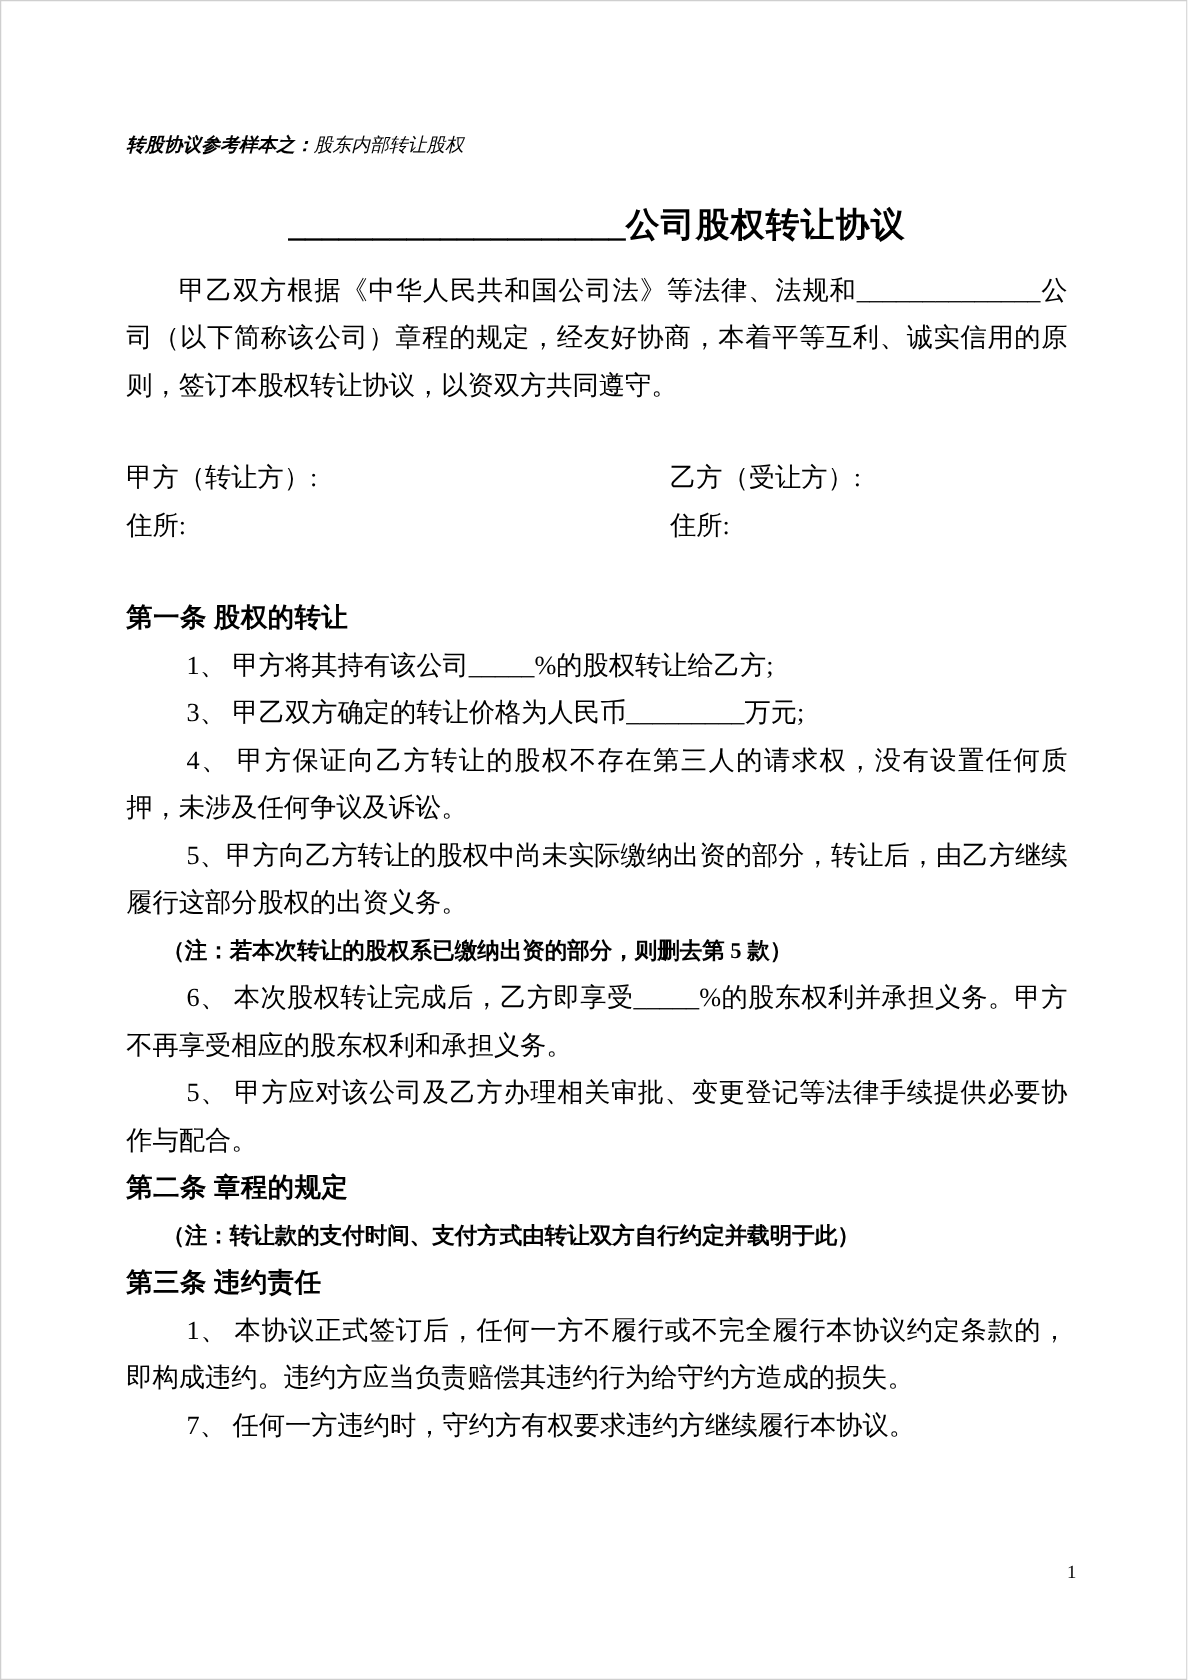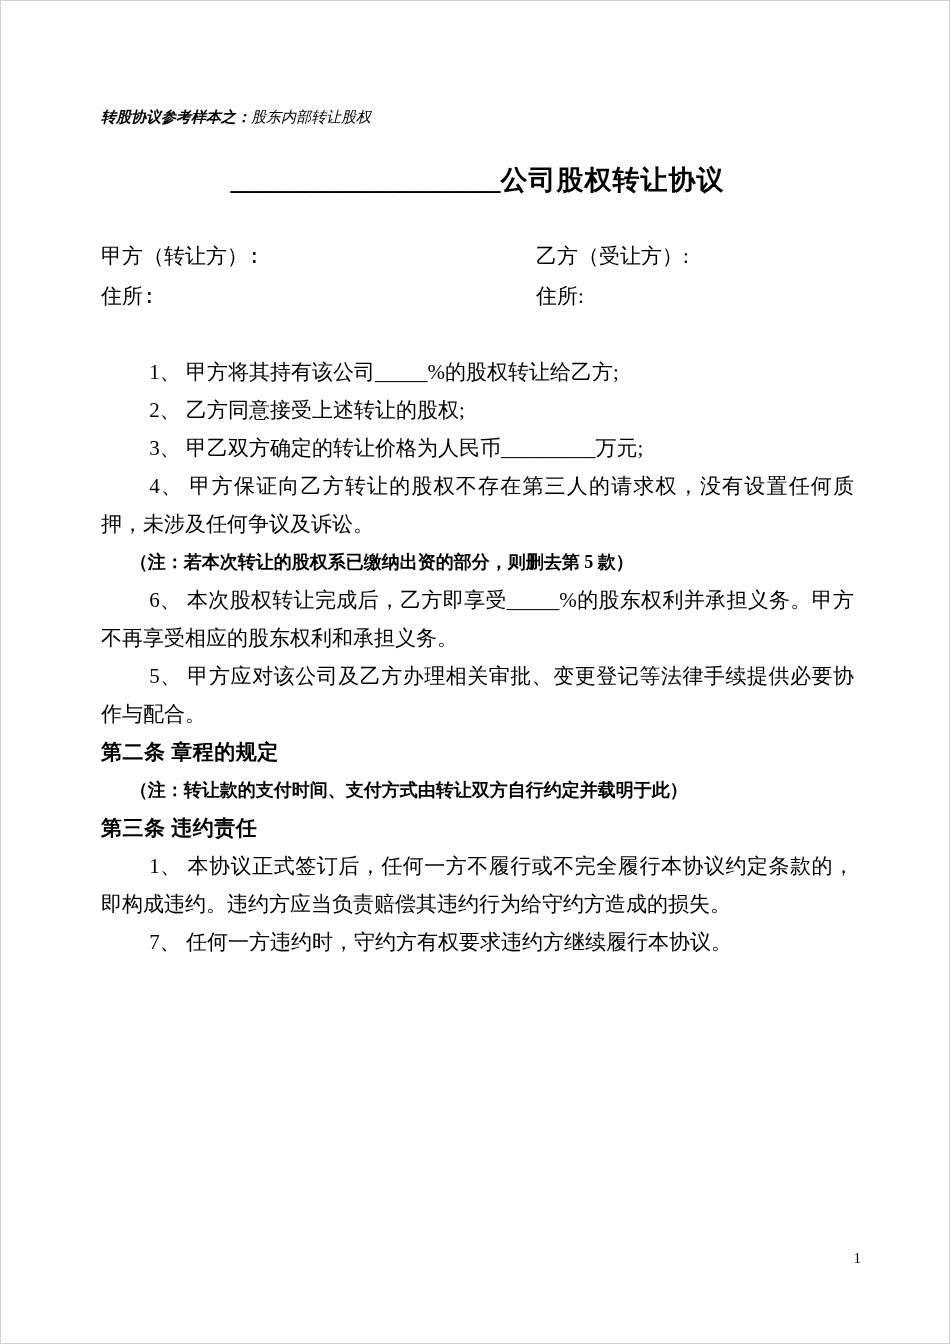--- a/index.html
+++ b/index.html
@@ -37,21 +37,21 @@
     font-size: 21px;
     line-height: 38px;
   }
   .intro {
     margin-top: 12px;
     text-indent: 2em;
     text-align: justify;
   }
   .spacer { height: 36px; }
   .two-col { white-space: nowrap; }
-  .two-col .col1 { display: inline-block; width: 435px; font-family: Liberation Mono, monospace; }
+  .two-col .col1 { display: inline-block; width: 435px; }
   .section-heading {
     font-weight: bold;
     font-size: 21px;
     line-height: 38px;
     letter-spacing: 0.5px;
   }
   .clause {
     text-indent: 2.3em;
     text-align: justify;
   }
@@ -77,36 +77,38 @@
   <div class="content">
 
     <div class="doc-header">
       <span class="hdr-bold">转股协议参考样本之：</span><span class="hdr-rest">股东内部转让股权</span>
     </div>
 
     <div class="title">
       <span class="blank">____________________</span><span>公司股权转让协议</span>
     </div>
 
+    <p class="body-text intro">甲乙双方根据《中华人民共和国公司法》等法律、法规和______________公司（以下简称该公司）章程的规定，经友好协商，本着平等互利、诚实信用的原则，签订本股权转让协议，以资双方共同遵守。</p>
 
     <div class="spacer"></div>
 
     <div class="body-text two-col">
       <span class="col1">甲方（转让方）:</span><span>乙方（受让方）:</span>
     </div>
     <div class="body-text two-col">
       <span class="col1">住所:</span><span>住所:</span>
     </div>
 
     <div class="spacer"></div>
 
+    <div class="section-heading">第一条  股权的转让</div>
     <p class="body-text clause">1、 甲方将其持有该公司_____%的股权转让给乙方;</p>
-    <p class="body-text clause">2、 乙方同意接受上述转让的股权;</p>
     <p class="body-text clause">3、 甲乙双方确定的转让价格为人民币_________万元;</p>
     <p class="body-text clause">4、 甲方保证向乙方转让的股权不存在第三人的请求权，没有设置任何质押，未涉及任何争议及诉讼。</p>
+    <p class="body-text clause">5、甲方向乙方转让的股权中尚未实际缴纳出资的部分，转让后，由乙方继续履行这部分股权的出资义务。</p>
     <p class="note-line">（注：若本次转让的股权系已缴纳出资的部分，则删去第 5 款）</p>
     <p class="body-text clause">6、 本次股权转让完成后，乙方即享受_____%的股东权利并承担义务。甲方不再享受相应的股东权利和承担义务。</p>
     <p class="body-text clause">5、 甲方应对该公司及乙方办理相关审批、变更登记等法律手续提供必要协作与配合。</p>
 
     <div class="section-heading">第二条  章程的规定</div>
     <p class="note-line">（注：转让款的支付时间、支付方式由转让双方自行约定并载明于此）</p>
 
     <div class="section-heading">第三条  违约责任</div>
     <p class="body-text clause">1、 本协议正式签订后，任何一方不履行或不完全履行本协议约定条款的，即构成违约。违约方应当负责赔偿其违约行为给守约方造成的损失。</p>
     <p class="body-text clause">7、 任何一方违约时，守约方有权要求违约方继续履行本协议。</p>

